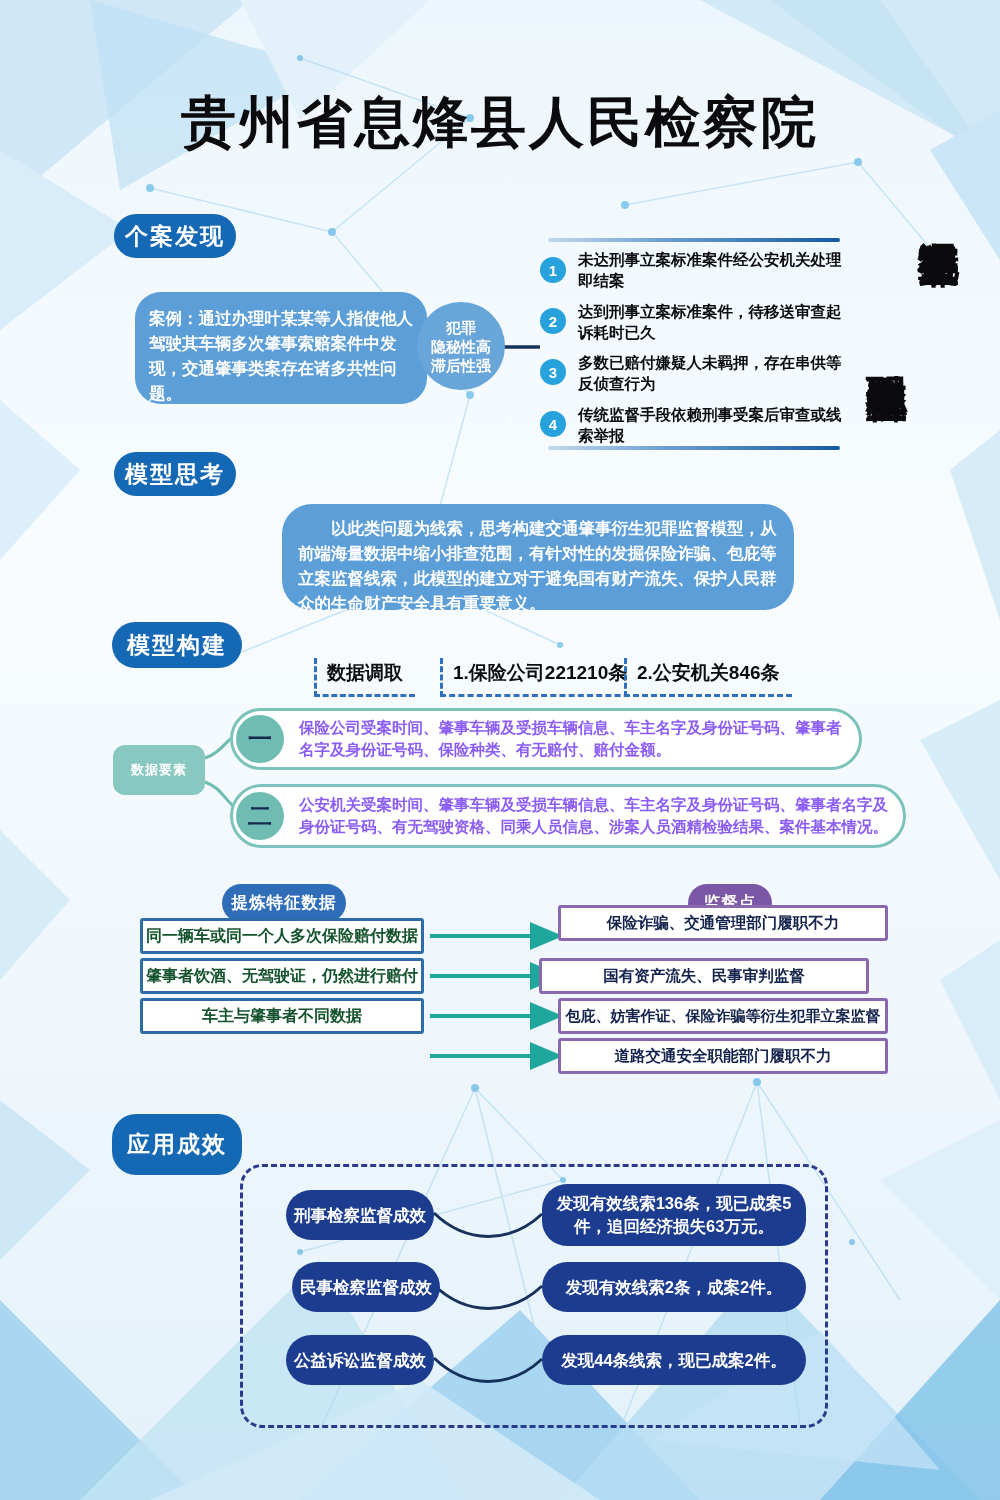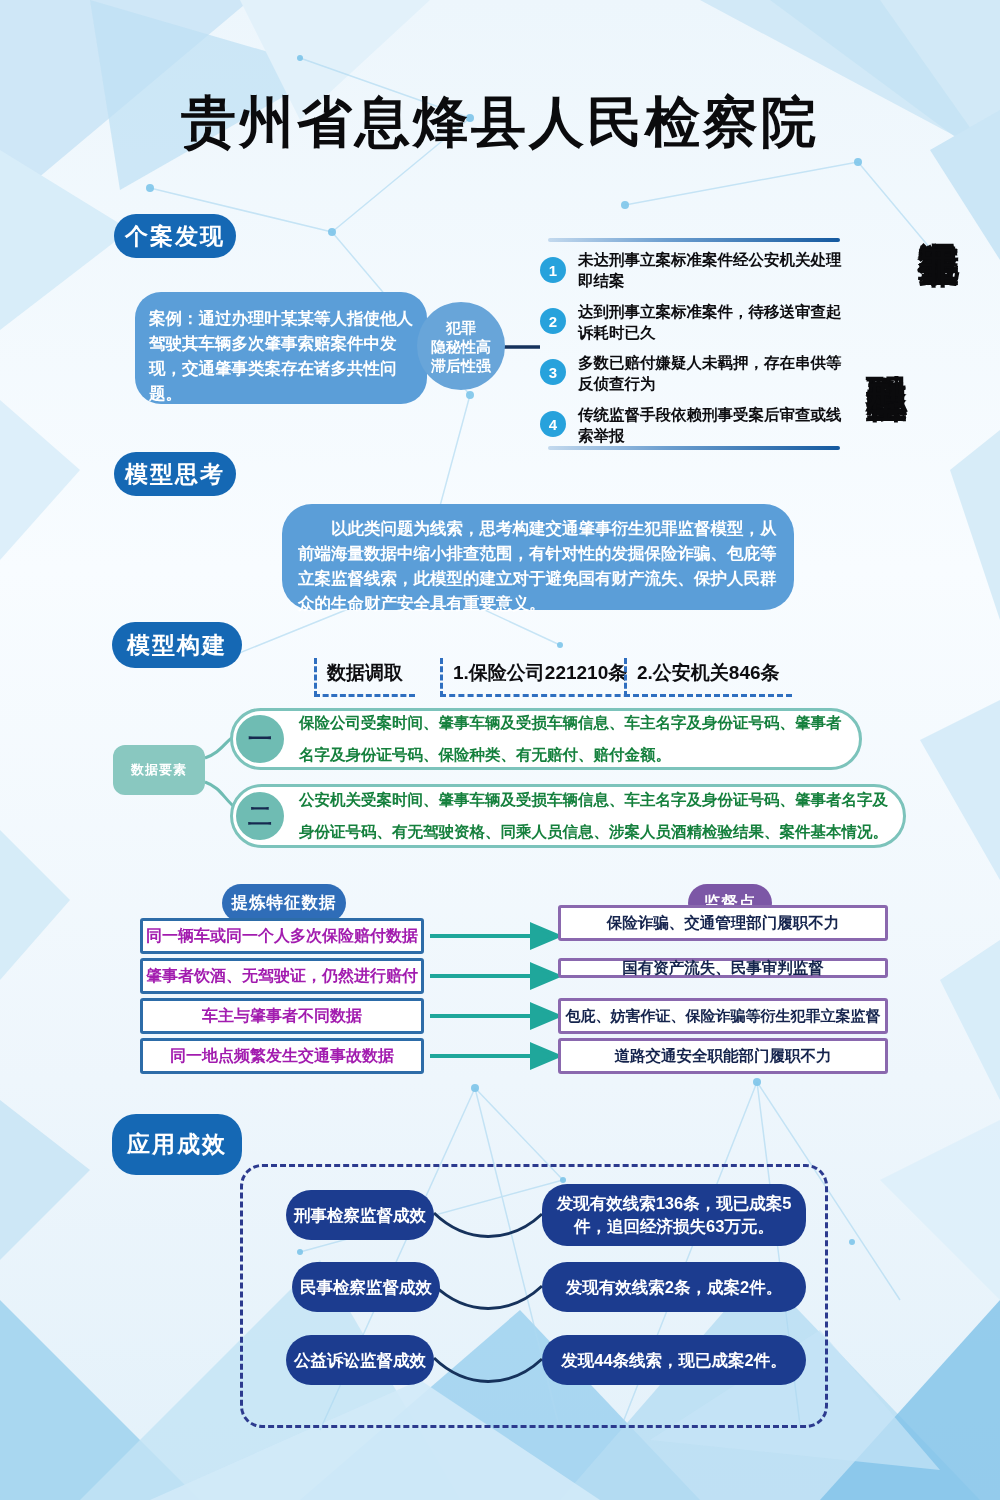--- a/index.html
+++ b/index.html
@@ -15,27 +15,27 @@
     display:flex;flex-direction:column;align-items:center;justify-content:center;
     font-size:15px;line-height:19px;text-align:center;}
   .rule{height:4px;border-radius:2px;background:linear-gradient(90deg,#c3d9ee 0%,#6d9fd0 40%,#14599f 100%);}
   .issue-num{width:26px;height:26px;border-radius:50%;background:#27a2dc;color:#fff;
     font-weight:bold;font-size:15px;display:flex;align-items:center;justify-content:center;}
   .issue-text{width:268px;font-size:15.5px;font-weight:bold;color:#0d0d10;line-height:21px;}
   .retrieval{border-left:3px dashed #2f6fc0;border-bottom:3px dashed #2f6fc0;
     padding:2px 12px 8px 10px;font-size:19px;font-weight:bold;color:#0d0d10;}
   .teal-tag{background:#89c8c0;color:#fff;font-weight:bold;font-size:13px;border-radius:12px;
     display:flex;align-items:center;justify-content:center;letter-spacing:1px;}
-  .element-pill{background:#fff;border:3px solid #7cc3bb;border-radius:32px;color:#15803d;
-    font-weight:bold;font-size:15.5px;line-height:32px;display:flex;align-items:center;}
+  .element-pill{background:#fff;border:3px solid #7cc3bb;border-radius:32px;color:#8b5cf6;
+    font-weight:bold;font-size:15.5px;line-height:22px;display:flex;align-items:center;}
   .element-badge{width:48px;height:48px;border-radius:50%;background:#6fbcb3;color:#16294f;
     font-weight:bold;font-size:24px;display:flex;align-items:center;justify-content:center;}
   .feat-pill{border-radius:19px;color:#fff;font-weight:bold;font-size:16.5px;letter-spacing:1px;
     display:flex;align-items:center;justify-content:center;}
-  .feat-box{background:#fff;border:3px solid #2d6ca8;border-radius:3px;color:#a21caf;
+  .feat-box{background:#fff;border:3px solid #2d6ca8;border-radius:3px;color:#14532d;
     font-weight:bold;font-size:16px;display:flex;align-items:center;justify-content:center;text-align:center;}
   .point-box{background:#fff;border:3px solid #8a68ae;border-radius:3px;color:#15244d;
     font-weight:bold;font-size:15.5px;display:flex;align-items:center;justify-content:center;text-align:center;}
   .navy{background:#1c3c8f;color:#fff;font-weight:bold;border-radius:25px;
     display:flex;align-items:center;justify-content:center;text-align:center;font-size:16.5px;line-height:23px;}
   .dashed-frame{border:3px dashed #2c3a8e;border-radius:22px;}
   .vtitle{writing-mode:vertical-rl;font-size:41px;font-weight:bold;color:#0b0b0d;letter-spacing:1px;}
 </style>
 </head>
 <body>
@@ -172,26 +172,25 @@
   <div class="abs element-pill" style="left:230px;top:784px;width:676px;height:64px;padding:6px 14px 6px 66px;">公安机关受案时间、肇事车辆及受损车辆信息、车主名字及身份证号码、肇事者名字及身份证号码、有无驾驶资格、同乘人员信息、涉案人员酒精检验结果、案件基本情况。</div>
   <div class="abs element-badge" style="left:236px;top:792px;">二</div>
 
   <div class="abs feat-pill" style="left:222px;top:884px;width:124px;height:38px;background:#2f6db8;">提炼特征数据</div>
   <div class="abs feat-pill" style="left:688px;top:884px;width:84px;height:38px;background:#7c57a6;">监督点</div>
 
   <div class="abs feat-box" style="left:140px;top:918px;width:284px;height:36px;">同一辆车或同一个人多次保险赔付数据</div>
   <div class="abs point-box" style="left:558px;top:905px;width:330px;height:36px;">保险诈骗、交通管理部门履职不力</div>
 
   <div class="abs feat-box" style="left:140px;top:958px;width:284px;height:36px;">肇事者饮酒、无驾驶证，仍然进行赔付</div>
-  <div class="abs point-box" style="left:558px;top:958px;width:330px;height:20px;">国有资产流失、民事审判监督</div>
+  <div class="abs point-box" style="left:539px;top:958px;width:330px;height:36px;">国有资产流失、民事审判监督</div>
 
   <div class="abs point-box" style="left:558px;top:998px;width:330px;height:36px;font-size:15px;">包庇、妨害作证、保险诈骗等衍生犯罪立案监督</div>
   <div class="abs feat-box" style="left:140px;top:998px;width:284px;height:36px;">车主与肇事者不同数据</div>
 
-  <div class="abs feat-box" style="left:140px;top:1038px;width:284px;height:36px;">同一地点频繁发生交通事故数据</div>
   <div class="abs point-box" style="left:558px;top:1038px;width:330px;height:36px;">道路交通安全职能部门履职不力</div>
 
   <div class="abs pill" style="left:112px;top:1114px;width:130px;height:61px;">应用成效</div>
 
   <div class="abs dashed-frame" style="left:240px;top:1164px;width:588px;height:264px;"></div>
 
   <div class="abs navy" style="left:286px;top:1190px;width:148px;height:50px;">刑事检察监督成效</div>
   <div class="abs navy" style="left:542px;top:1184px;width:264px;height:62px;padding:2px 12px;">发现有效线索136条，现已成案5件，追回经济损失63万元。</div>
 
   <div class="abs navy" style="left:292px;top:1262px;width:148px;height:50px;">民事检察监督成效</div>

